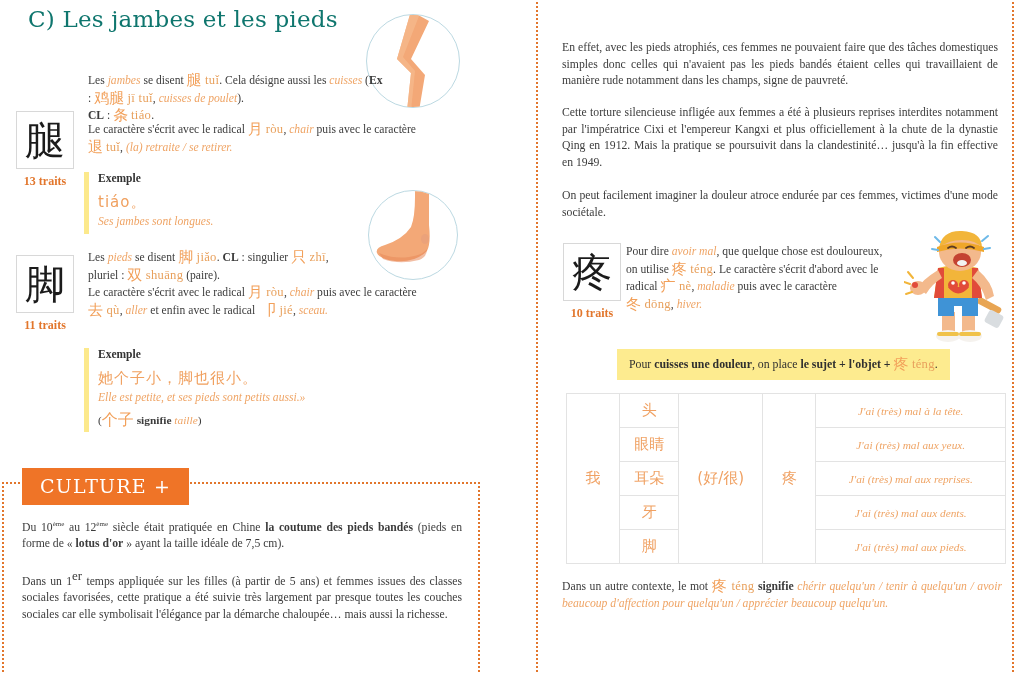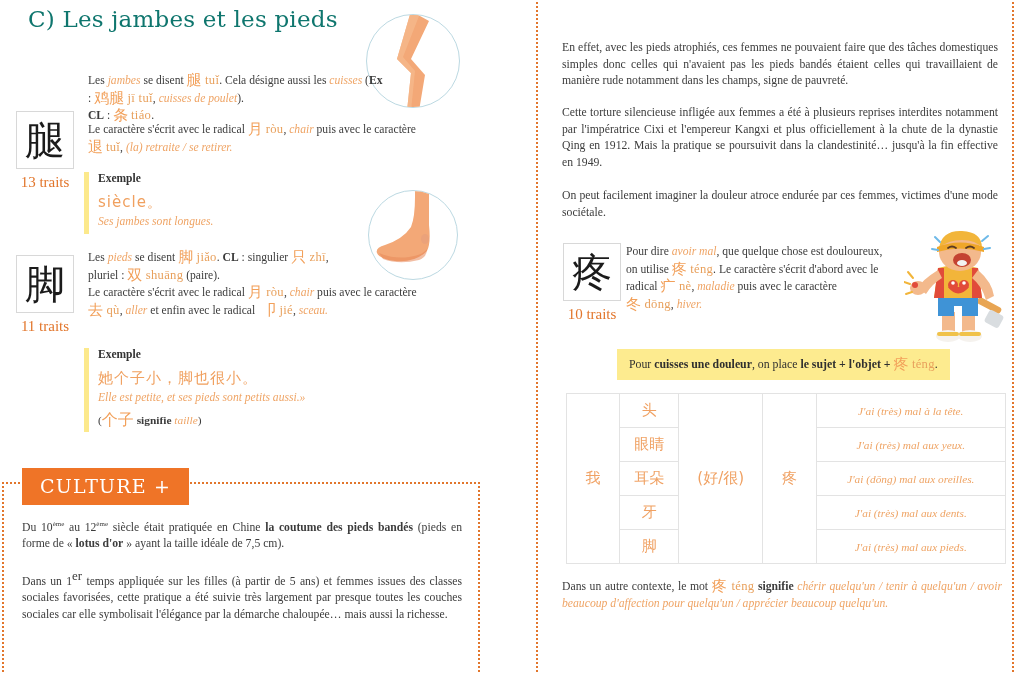--- a/index.html
+++ b/index.html
@@ -34,21 +34,21 @@
 
   
   .hanzi-card{position:absolute;text-align:center;width:62px;}
   .hanzi-box{
     width:56px;height:56px;border:1px solid #d8d8d8;background:#fff;
     display:flex;align-items:center;justify-content:center;
     font-family:"DejaVu Serif", serif;font-size:40px;line-height:1;color:#1b1b1b;
     margin:0 auto;
   }
   .hanzi-strokes{
-    margin-top:5px;font-size:15px;font-weight:normal;color:#e2762c;
+    margin-top:5px;font-size:12px;font-weight:bold;color:#e2762c;
     font-family:"Liberation Serif", serif;white-space:nowrap;
   }
 
   
   .para{
     position:absolute;
     font-size:11.7px;line-height:16.5px;color:#3c3c3c;
     font-family:"Liberation Serif", serif;
     text-align:justify;
   }
@@ -135,21 +135,21 @@
     <span class="bold">CL</span><span> : </span><span class="hz">条</span><span> </span><span class="py">tiáo</span><span>.</span>
   </div>
 
   <div class="para explain" style="left:88px;top:121px;width:380px;">
     <span>Le caractère s'écrit avec le radical </span><span class="hz">月</span><span>&nbsp;</span><span class="py">ròu</span><span>, </span><span class="it-or">chair</span><span> puis avec le caractère </span><br>
     <span class="hz">退</span><span>&nbsp;</span><span class="py">tuǐ</span><span>, </span><span class="it-or">(la)</span><span class="it-or"> retraite / se retirer.</span>
   </div>
 
   <div class="example" style="left:84px;top:172px;width:250px;height:62px;">
     <div class="ex-label">Exemple</div>
-    <div class="ex-cn">siècle。</div>
+    <div class="ex-cn">tiáo。</div>
     <div class="ex-fr">Ses jambes sont longues.</div>
   </div>
 
   <div class="illus" style="left:368px;top:190px;width:88px;height:88px;">
     <svg width="88" height="88" viewBox="0 0 88 88">
       <path d="M46 -2 L60 -2 L60 34 Q62 52 58 60 Q46 72 26 70 Q10 68 8 62 Q6 57 16 54 Q34 48 42 36 Q46 26 46 6 Z" fill="#f3a877"></path>
       <path d="M10 62 Q24 68 40 66 Q54 64 58 58 Q58 66 50 69 Q30 74 14 68 Z" fill="#e8885a" opacity="0.55"></path>
       <ellipse cx="56" cy="48" rx="4" ry="5" fill="#e8a07a" opacity="0.8"></ellipse>
     </svg>
   </div>
@@ -291,21 +291,21 @@
       <td rowspan="5" style="width:84px;">(好/很)</td>
       <td rowspan="5" style="width:52px;">疼</td>
       <td class="fr" style="width:194px;">J'ai (très) mal à la tête.</td>
     </tr>
     <tr>
       <td>眼睛</td>
       <td class="fr">J'ai (très) mal aux yeux.</td>
     </tr>
     <tr>
       <td>耳朵</td>
-      <td class="fr">J'ai (dōng) mal aux oreilles.</td>
+      <td class="fr">J'ai (très) mal aux reprises.</td>
     </tr>
     <tr>
       <td>牙</td>
       <td class="fr">J'ai (très) mal aux dents.</td>
     </tr>
     <tr>
       <td>脚</td>
       <td class="fr">J'ai (très) mal aux pieds.</td>
     </tr>
   </tbody>

